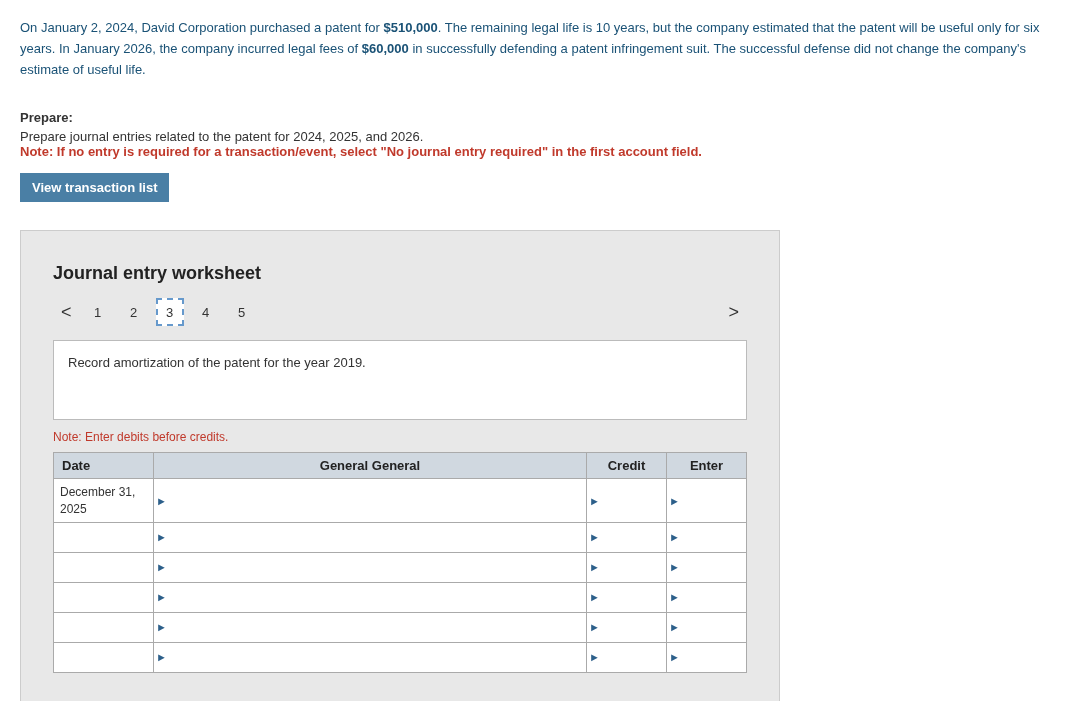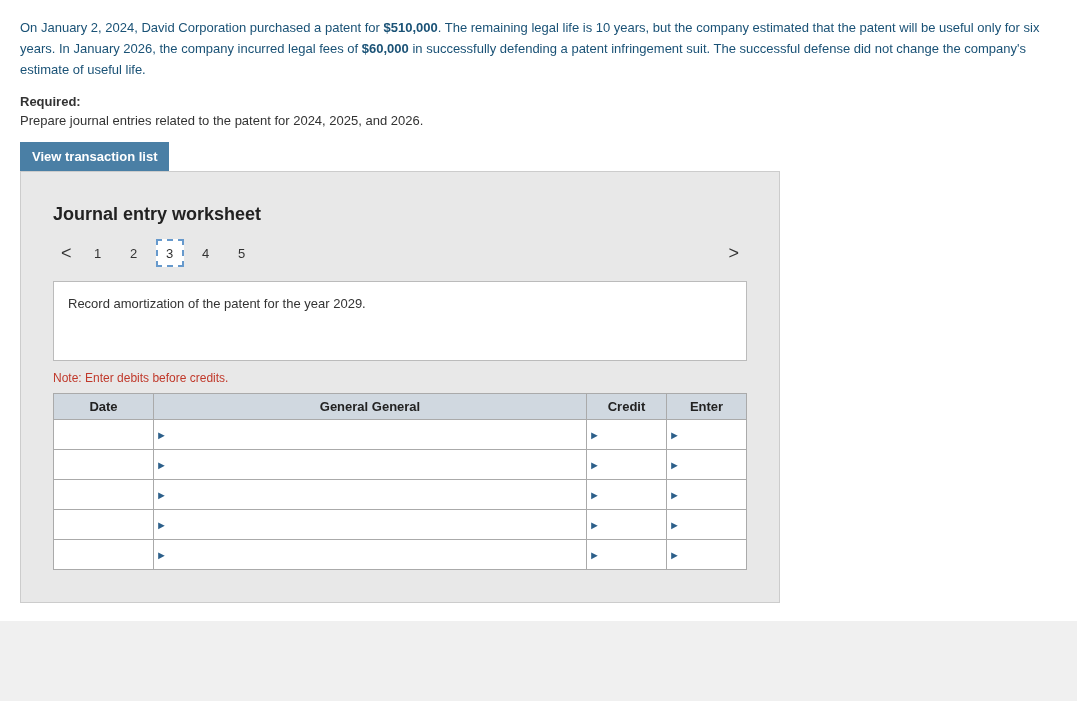--- a/index.html
+++ b/index.html
@@ -19,21 +19,21 @@
 
     .page-container {
       background: #fff;
       padding: 18px 20px;
       max-width: 1077px;
     }
 
     .intro-text {
       font-size: 13px;
       line-height: 1.6;
-      margin-bottom: 14px;
+      margin-bottom: 30px;
       color: #333;
     }
 
     .highlight-blue {
       color: #1a5276;
     }
 
     .required-section {
       margin-bottom: 14px;
     }
@@ -54,21 +54,21 @@
       font-size: 13px;
     }
 
     .view-transaction-btn {
       background: #4a7fa5;
       color: #fff;
       border: none;
       padding: 7px 12px;
       font-size: 13px;
       cursor: pointer;
-      margin-bottom: 0;
+      margin-bottom: 28px;
       font-weight: bold;
     }
 
     .worksheet-container {
       background: #e8e8e8;
       border: 1px solid #ccc;
       padding: 32px;
       max-width: 760px;
     }
 
@@ -144,21 +144,21 @@
       background: #d0d8e0;
       border: 1px solid #aaa;
       padding: 5px 8px;
       text-align: center;
       font-weight: bold;
       color: #222;
     }
 
     .journal-table th.date-col {
       width: 100px;
-      text-align: center;
+      text-align: left;
     }
 
     .journal-table th.journal-col {
       text-align: center;
     }
 
     .journal-table th.amount-col {
       width: 80px;
       text-align: center;
     }
@@ -221,22 +221,23 @@
 <body>
 
 <div class="page-container">
   
   <p class="intro-text">
     <span class="highlight-blue">On January 2, 2024, David Corporation purchased a patent for <strong>$510,000</strong>. The remaining legal life is 10 years, but the company estimated that the patent will be useful only for six years. In January 2026, the company incurred legal fees of <strong>$60,000</strong> in successfully defending a patent infringement suit. The successful defense did not change the company's estimate of useful life.</span>
   </p>
 
   
   <div class="required-section">
-    <div class="required-label">Required:</div>
+    <div class="required-label">Prepare:</div>
     <div class="required-description">Prepare journal entries related to the patent for 2024, 2025, and 2026.</div>
+    <div class="required-note">Note: If no entry is required for a transaction/event, select "No journal entry required" in the first account field.</div>
   </div>
 
   
   <button class="view-transaction-btn">View transaction list</button>
 
   
   <div class="worksheet-container">
     <div class="worksheet-title">Journal entry worksheet</div>
 
     <div class="pagination-row">
@@ -245,36 +246,53 @@
         <span class="page-num">1</span>
         <span class="page-num">2</span>
         <span class="page-num active">3</span>
         <span class="page-num">4</span>
         <span class="page-num">5</span>
       </div>
       <button class="nav-arrow nav-arrow-right">&gt;</button>
     </div>
 
     <div class="record-box">
-      <span>Record amortization of the patent for the year 2029.</span>
+      <span>Record amortization of the patent for the year 2019.</span>
     </div>
 
     <div class="note-text">Note: Enter debits before credits.</div>
 
     <table class="journal-table">
       <thead>
         <tr>
           <th class="date-col">Date</th>
           <th class="journal-col">General General</th>
           <th class="amount-col">Credit</th>
           <th class="amount-col">Enter</th>
         </tr>
       </thead>
       <tbody>
 
+        <tr>
+          <td class="date-cell">
+            <span class="row-1-date">December 31,<br>2025</span>
+          </td>
+          <td class="has-arrow">
+            <span class="row-arrow">►</span>
+            <input type="text" value="" style="">
+          </td>
+          <td class="has-arrow">
+            <span class="row-arrow">►</span>
+            <input type="text" value="" style="">
+          </td>
+          <td class="has-arrow">
+            <span class="row-arrow">►</span>
+            <input type="text" value="" style="">
+          </td>
+        </tr>
 
         <tr>
           <td class="date-cell"></td>
           <td class="has-arrow">
             <span class="row-arrow">►</span>
             <input type="text" value="" style="">
           </td>
           <td class="has-arrow">
             <span class="row-arrow">►</span>
             <input type="text" value="" style="">

